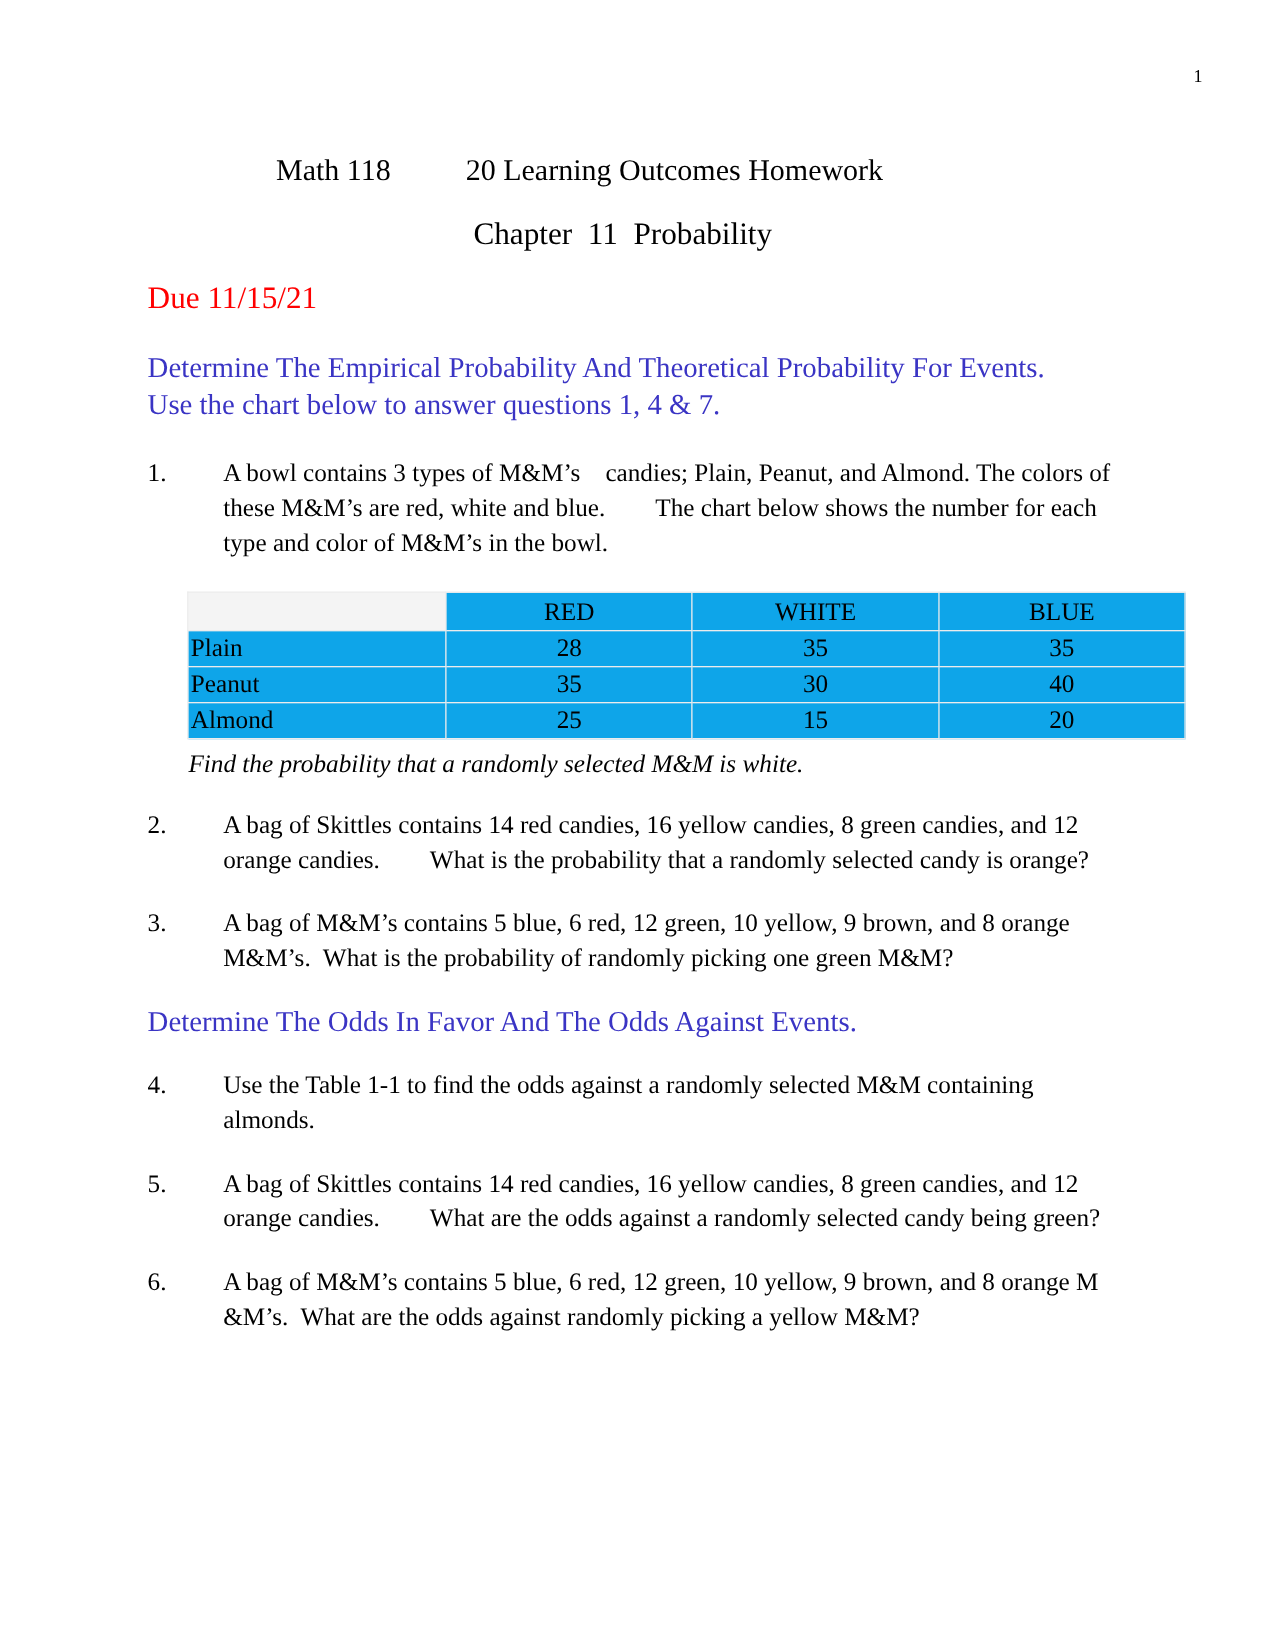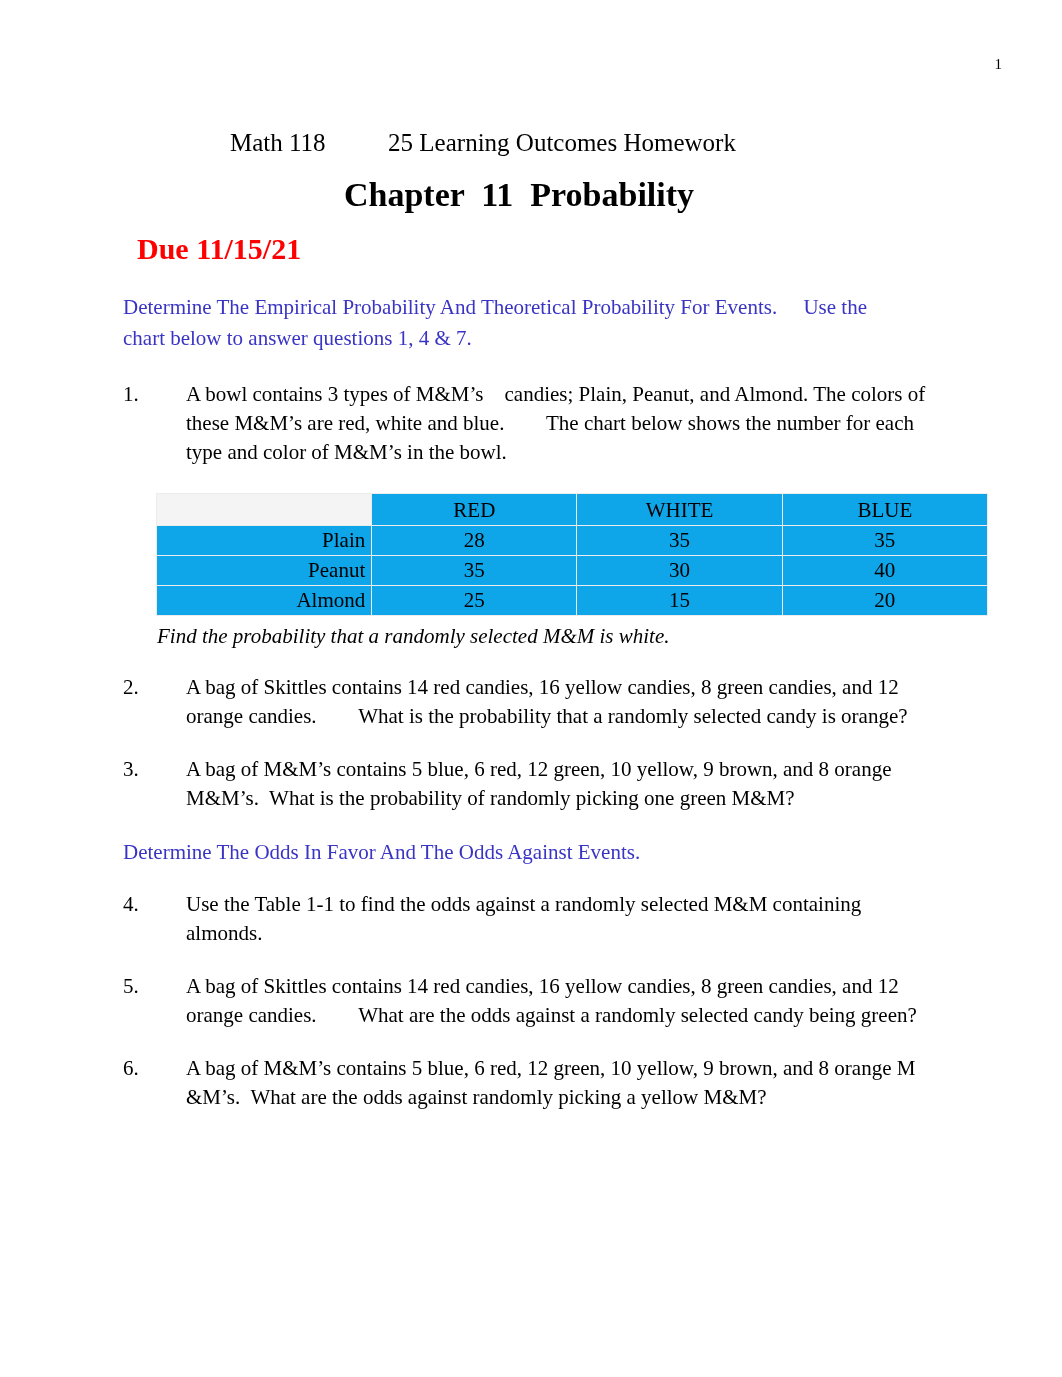--- a/index.html
+++ b/index.html
@@ -43,40 +43,39 @@
   .doc-title {
     font-size: 25px;
     line-height: 34px;
     text-align: left;
     padding-left: 107px;
     white-space: pre;
     margin: 0 0 18px 0;
     font-weight: normal;
   }
   .chapter-title {
-    font-size: 34px;
+    font-size: 26px;
     line-height: 34px;
     text-align: center;
     margin: 0 0 22px 0;
-    font-weight: bold;
+    font-weight: normal;
     white-space: pre;
     padding-right: 26px;
   }
 
   .due-line {
-    font-size: 30px;
+    font-size: 26px;
     line-height: 30px;
     color: #ff0000;
-    margin: 0 0 28px 14px;
-    white-space: pre;
-    font-weight: bold;
+    margin: 0 0 28px 0;
+    white-space: pre;
   }
 
   .section-heading {
-    font-size: 21px;
+    font-size: 24px;
     line-height: 31px;
     color: #3a34c4;
     margin: 15px 0 26px 0;
     white-space: pre-wrap;
     max-width: 760px;
   }
   .section-heading.tight {
     margin-bottom: 22px;
   }
 
@@ -126,22 +125,22 @@
     line-height: 29px;
     padding: 0 6px;
     height: 29px;
     background: #0ea5e9;
     color: #000;
   }
   table.mm-table col.c-label { width: 215px; }
   table.mm-table col.c-num   { width: 205px; }
   table.mm-table .hdr-blank  { background: #f4f4f4; }
   table.mm-table .row-label {
-    text-align: right;
-    padding-left: 34px;
+    text-align: left;
+    padding-left: 2px;
   }
   table.mm-table .col-head,
   table.mm-table .num-cell {
     text-align: center;
   }
   table.mm-table tr.header-row td {
     padding-top: 2px;
   }
   .table-caption {
     text-align: center;
@@ -154,21 +153,21 @@
 </style>
 </head>
 <body>
 
 <div class="page">
 
   <div class="page-number">1</div>
 
   <div class="content">
 
-    <div class="doc-title">Math 118          25 Learning Outcomes Homework</div>
+    <div class="doc-title">Math 118          20 Learning Outcomes Homework</div>
 
     <div class="chapter-title">Chapter  11  Probability</div>
 
     <div class="due-line">Due 11/15/21</div>
 
     <div class="section-heading">Determine The Empirical Probability And Theoretical Probability For Events.     Use the chart below to answer questions 1, 4 &amp; 7.</div>
 
     <div class="question">
       <span class="q-num">1.</span>
       <span class="q-body">A bowl contains 3 types of M&amp;M’s    candies; Plain, Peanut, and Almond. The colors of these M&amp;M’s are red, white and blue.        The chart below shows the number for each type and color of M&amp;M’s in the bowl.</span>

